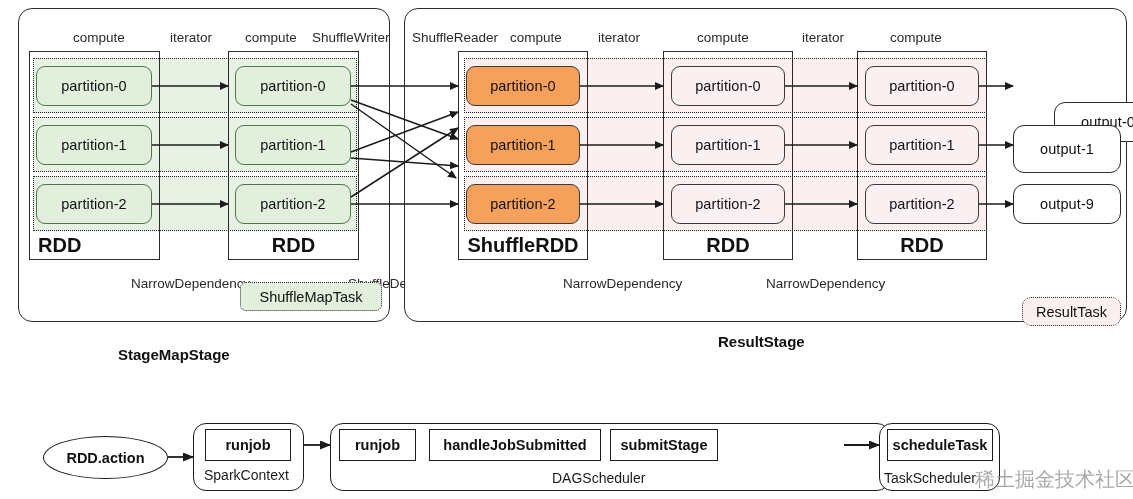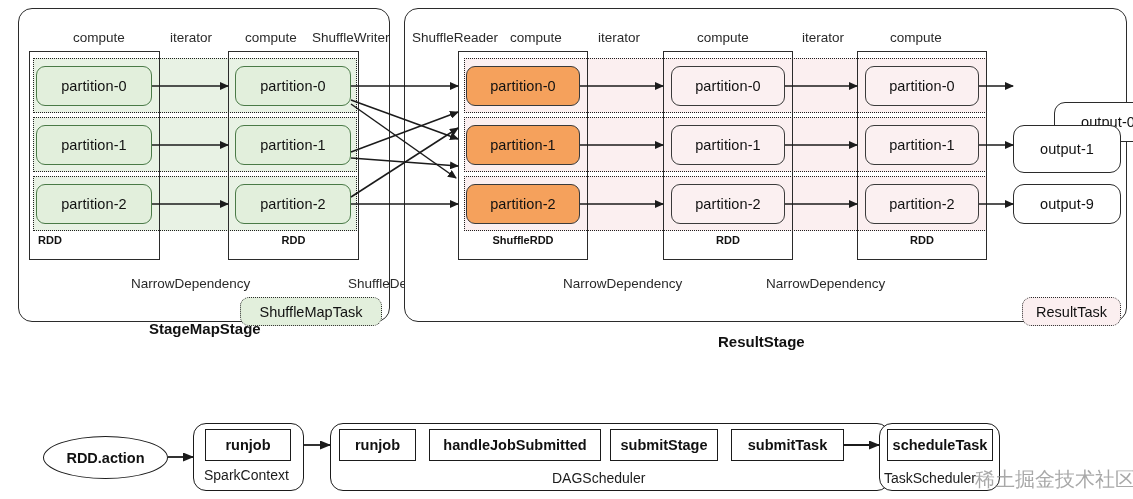--- a/index.html
+++ b/index.html
@@ -17,21 +17,21 @@
   .stage-box{
     border:1.6px solid #2b2b2b;border-radius:14px;background:#ffffff;
   }
 
   
   .rdd-frame{
     border:1.5px solid #2b2b2b;background:transparent;
   }
   .rdd-label{
     position:absolute;left:0;right:0;text-align:center;
-    font-size:11px;font-weight:bold;color:#111;
+    font-size:20px;font-weight:bold;color:#111;
   }
   .rdd-label.left-align{text-align:left;padding-left:8px;}
 
   
   .task-band{
     border:1.7px dotted #1f1f1f;
     background:rgba(0,0,0,0);
   }
   .task-band.green{background:#e8f2e4;}
   .task-band.pink{background:#fbeff0;}
@@ -130,22 +130,22 @@
   <div class="abs rdd-frame" style="left:228px;top:51px;width:131px;height:209px;">
     <div class="rdd-label" style="top:182px;">RDD</div>
   </div>
   <div class="abs pill green" style="left:235px;top:66px;width:116px;height:40px;">partition-0</div>
   <div class="abs pill green" style="left:235px;top:125px;width:116px;height:40px;">partition-1</div>
   <div class="abs pill green" style="left:235px;top:184px;width:116px;height:40px;">partition-2</div>
 
   <div class="dep-label" style="left:131px;top:276px;">NarrowDependency</div>
   <div class="dep-label" style="left:348px;top:276px;">ShuffleDependency</div>
 
-  <div class="badge green" style="left:240px;top:297px;width:140px;height:27px;">ShuffleMapTask</div>
-  <div class="stage-caption" style="left:118px;top:320px;margin-left:31px;">StageMapStage</div>
+  <div class="badge green" style="left:240px;top:282px;width:140px;height:27px;border-radius:6px;">ShuffleMapTask</div>
+  <div class="stage-caption" style="left:118px;top:346px;">StageMapStage</div>
 
   <div class="abs stage-box" style="left:404px;top:8px;width:723px;height:314px;"></div>
 
   <div class="col-head" style="left:412px;top:30px;">ShuffleReader</div>
   <div class="col-head" style="left:510px;top:30px;">compute</div>
   <div class="col-head" style="left:598px;top:30px;">iterator</div>
   <div class="col-head" style="left:697px;top:30px;">compute</div>
   <div class="col-head" style="left:802px;top:30px;">iterator</div>
   <div class="col-head" style="left:890px;top:30px;">compute</div>
 
@@ -187,21 +187,20 @@
   <div class="abs ellipse" style="left:43px;top:436px;width:125px;height:43px;">RDD.action</div>
 
   <div class="abs flow-round" style="left:193px;top:423px;width:111px;height:68px;"></div>
   <div class="abs flow-sq" style="left:205px;top:429px;width:86px;height:32px;">runjob</div>
   <div class="flow-sub" style="left:204px;top:467px;">SparkContext</div>
 
   <div class="abs flow-round" style="left:330px;top:423px;width:560px;height:68px;"></div>
   <div class="abs flow-sq" style="left:339px;top:429px;width:77px;height:32px;">runjob</div>
   <div class="abs flow-sq" style="left:429px;top:429px;width:172px;height:32px;">handleJobSubmitted</div>
   <div class="abs flow-sq" style="left:610px;top:429px;width:108px;height:32px;">submitStage</div>
-  <div class="abs flow-sq" style="left:731px;top:429px;width:113px;height:32px;">submitTask</div>
   <div class="flow-sub" style="left:552px;top:470px;">DAGScheduler</div>
 
   <div class="abs flow-round" style="left:879px;top:423px;width:121px;height:68px;"></div>
   <div class="abs flow-sq" style="left:887px;top:429px;width:106px;height:32px;">scheduleTask</div>
   <div class="flow-sub" style="left:884px;top:470px;">TaskScheduler</div>
 
   <div class="wm" style="left:975px;top:466px;">稀土掘金技术社区</div>
 
   <svg class="overlay">
     <defs>

